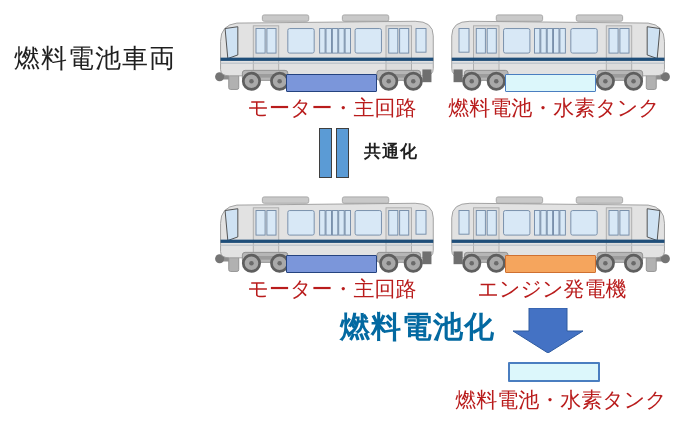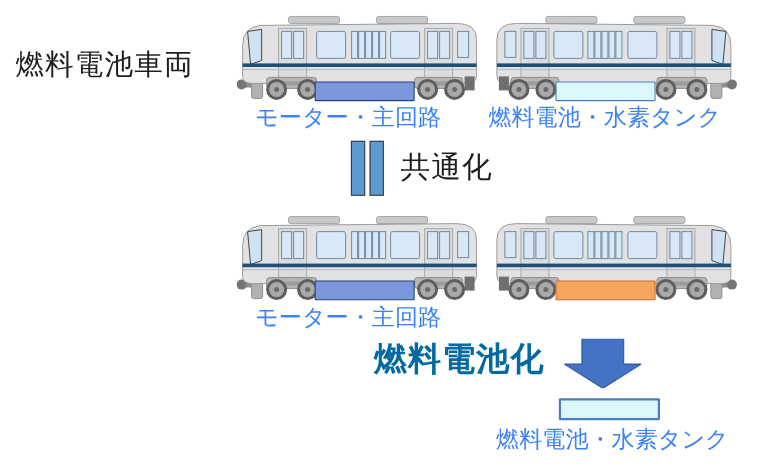--- a/index.html
+++ b/index.html
@@ -30,37 +30,37 @@
     position:absolute;
     width:91px;height:18px;
     border:1.5px solid #25437f;
     border-radius:1px;
     box-sizing:border-box;
   }
   .caption{
     position:absolute;
     font-size:21px;
     line-height:24px;
-    color:#3b82f6;
-    text-align:left;
+    color:#b91c1c;
+    text-align:center;
     white-space:nowrap;
   }
   .equals-wrap{position:absolute;left:319px;top:128px;width:30px;height:50px;}
   .equals-bar{
     position:absolute;top:0;
     width:11px;height:48px;
     border:1px solid #3f3f3f;
     box-sizing:content-box;
   }
   .equals-bar.b1{left:0;}
   .equals-bar.b2{left:17px;}
   .common-label{
     position:absolute;left:364px;top:137px;
-    font-size:27px;line-height:30px;
-    font-weight:normal;color:#1f1f1f;
+    font-size:17px;line-height:30px;
+    font-weight:bold;color:#1f1f1f;
     white-space:nowrap;letter-spacing:1px;
   }
   .conv-label{
     position:absolute;left:340px;top:309px;
     font-size:30px;line-height:36px;
     font-weight:bold;
     white-space:nowrap;letter-spacing:1px;
   }
   .arrow-wrap{position:absolute;left:513px;top:308px;width:70px;height:45px;}
   .result-box{
@@ -158,20 +158,21 @@
       <use href="#traincar"></use>
     </svg>
   <svg class="car flip" style="left:448px;top:196px" viewBox="0 0 244 88">
       <use href="#traincar"></use>
     </svg>
 
   <div class="eq-box" style="left: 286px; top: 255px; background: rgb(123, 150, 218); border-color: rgb(37, 67, 127);"></div>
   <div class="eq-box" style="left: 505px; top: 255px; background: rgb(245, 165, 93); border-color: rgb(207, 112, 48);"></div>
 
   <div class="caption" style="left:232px;top:277px;width:200px">モーター・主回路</div>
+  <div class="caption" style="left:442px;top:277px;width:220px">エンジン発電機</div>
 
   <div class="conv-label" style="color: #0369a1;">燃料電池化</div>
 
   <div class="arrow-wrap">
     <svg width="70" height="45" viewBox="0 0 70 45">
       <polygon points="16,0 54,0 54,23 70,23 35,45 0,23 16,23" fill="#4472c4" stroke="#2e5b9f"></polygon>
     </svg>
   </div>
 
   <div class="result-box" style="background: rgb(220, 247, 251); border-color: rgb(74, 126, 192);"></div>

